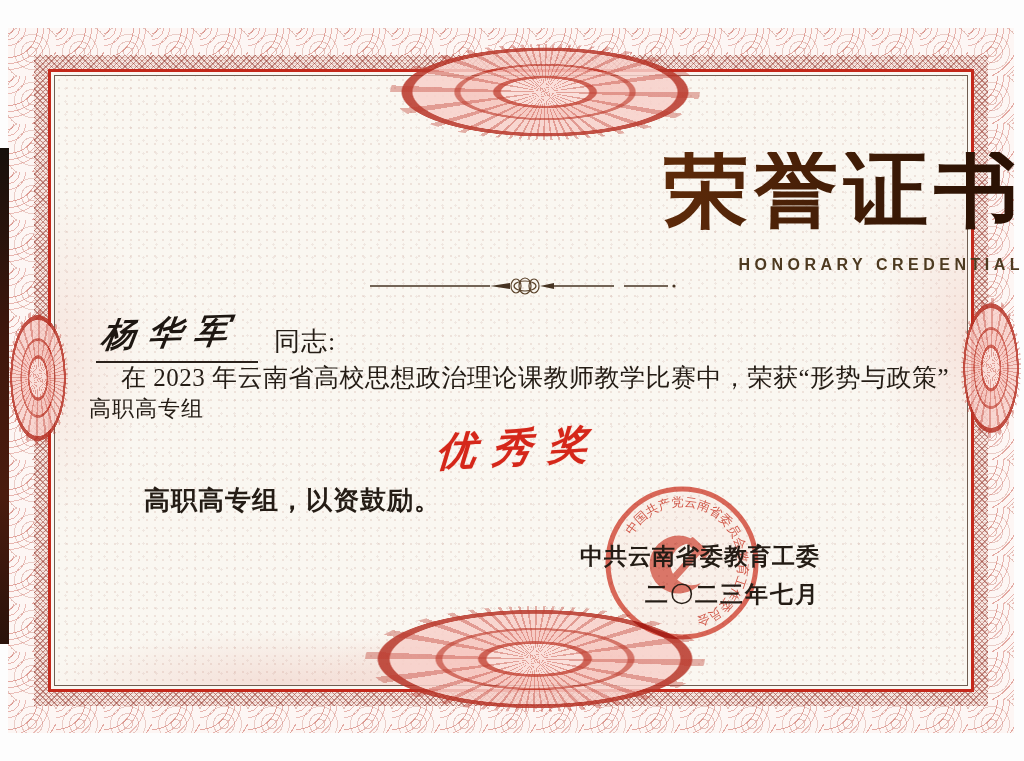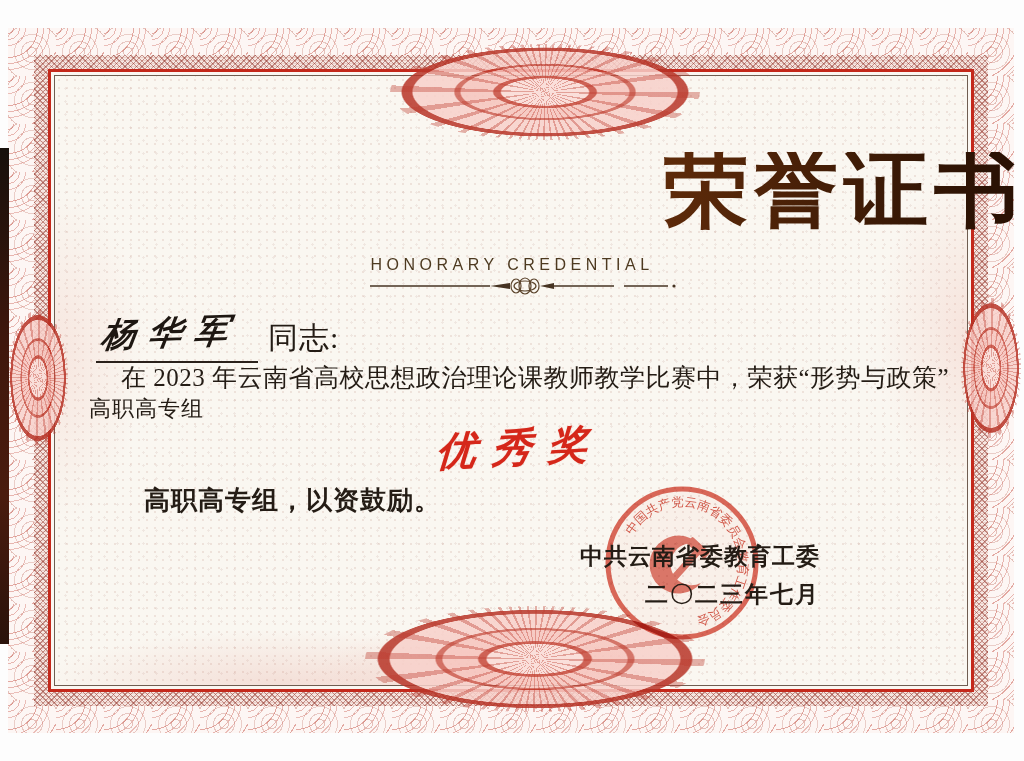--- a/index.html
+++ b/index.html
@@ -71,36 +71,36 @@
   .title{
     left:0;right:0;top:152px;text-align:right;
     font-size:84px;font-weight:bold;letter-spacing:6px;line-height:1.05;
     font-family:Liberation Mono, monospace;
     color:#6b3510;
     background:linear-gradient(92deg,#95521d 4%,#7b3d11 42%,#592809 68%,#2b1204 96%);
     -webkit-background-clip:text;background-clip:text;
     -webkit-text-fill-color:transparent;
   }
   .subtitle{
-    left:0;right:0;top:256px;text-align:center;
+    left:0;right:0;top:256px;text-align:right;
     font-family:"Liberation Sans","DejaVu Sans",sans-serif;
-    font-size:16px;font-weight:normal;letter-spacing:4.5px;color:#4d3a20;
+    font-size:16px;font-weight:bold;letter-spacing:4.5px;color:#4d3a20;
   }
   .divider{left:362px;top:276px;width:320px;height:20px;}
   .name-line{left:96px;top:310px;white-space:nowrap;}
   .name-u{
     display:inline-block;border-bottom:2.5px solid #2a211b;
     padding:0 18px 5px 6px;min-width:120px;
   }
   .name-text{
     display:inline-block;font-size:34px;font-weight:bold;font-style:italic;
     letter-spacing:12px;transform:skewX(-10deg) rotate(-2deg);color:#1e1712;
   }
   .salutation{
-    display:inline-block;font-size:30px;margin-left:10px;vertical-align:bottom;
+    display:inline-block;font-size:26px;margin-left:16px;vertical-align:bottom;
     padding-bottom:4px;letter-spacing:1px;
   }
   .body1{left:121px;top:361px;font-size:25px;letter-spacing:.5px;white-space:nowrap;}
   .body2{left:89px;top:394px;font-size:22px;letter-spacing:1px;}
   .award{
     left:340px;top:420px;width:360px;text-align:center;
     font-size:40px;font-weight:bold;font-style:italic;color:#d5271a;
     letter-spacing:16px;transform:rotate(-3deg) skewX(-6deg);
     text-shadow:0 0 1px rgba(213,39,26,.4);
   }

